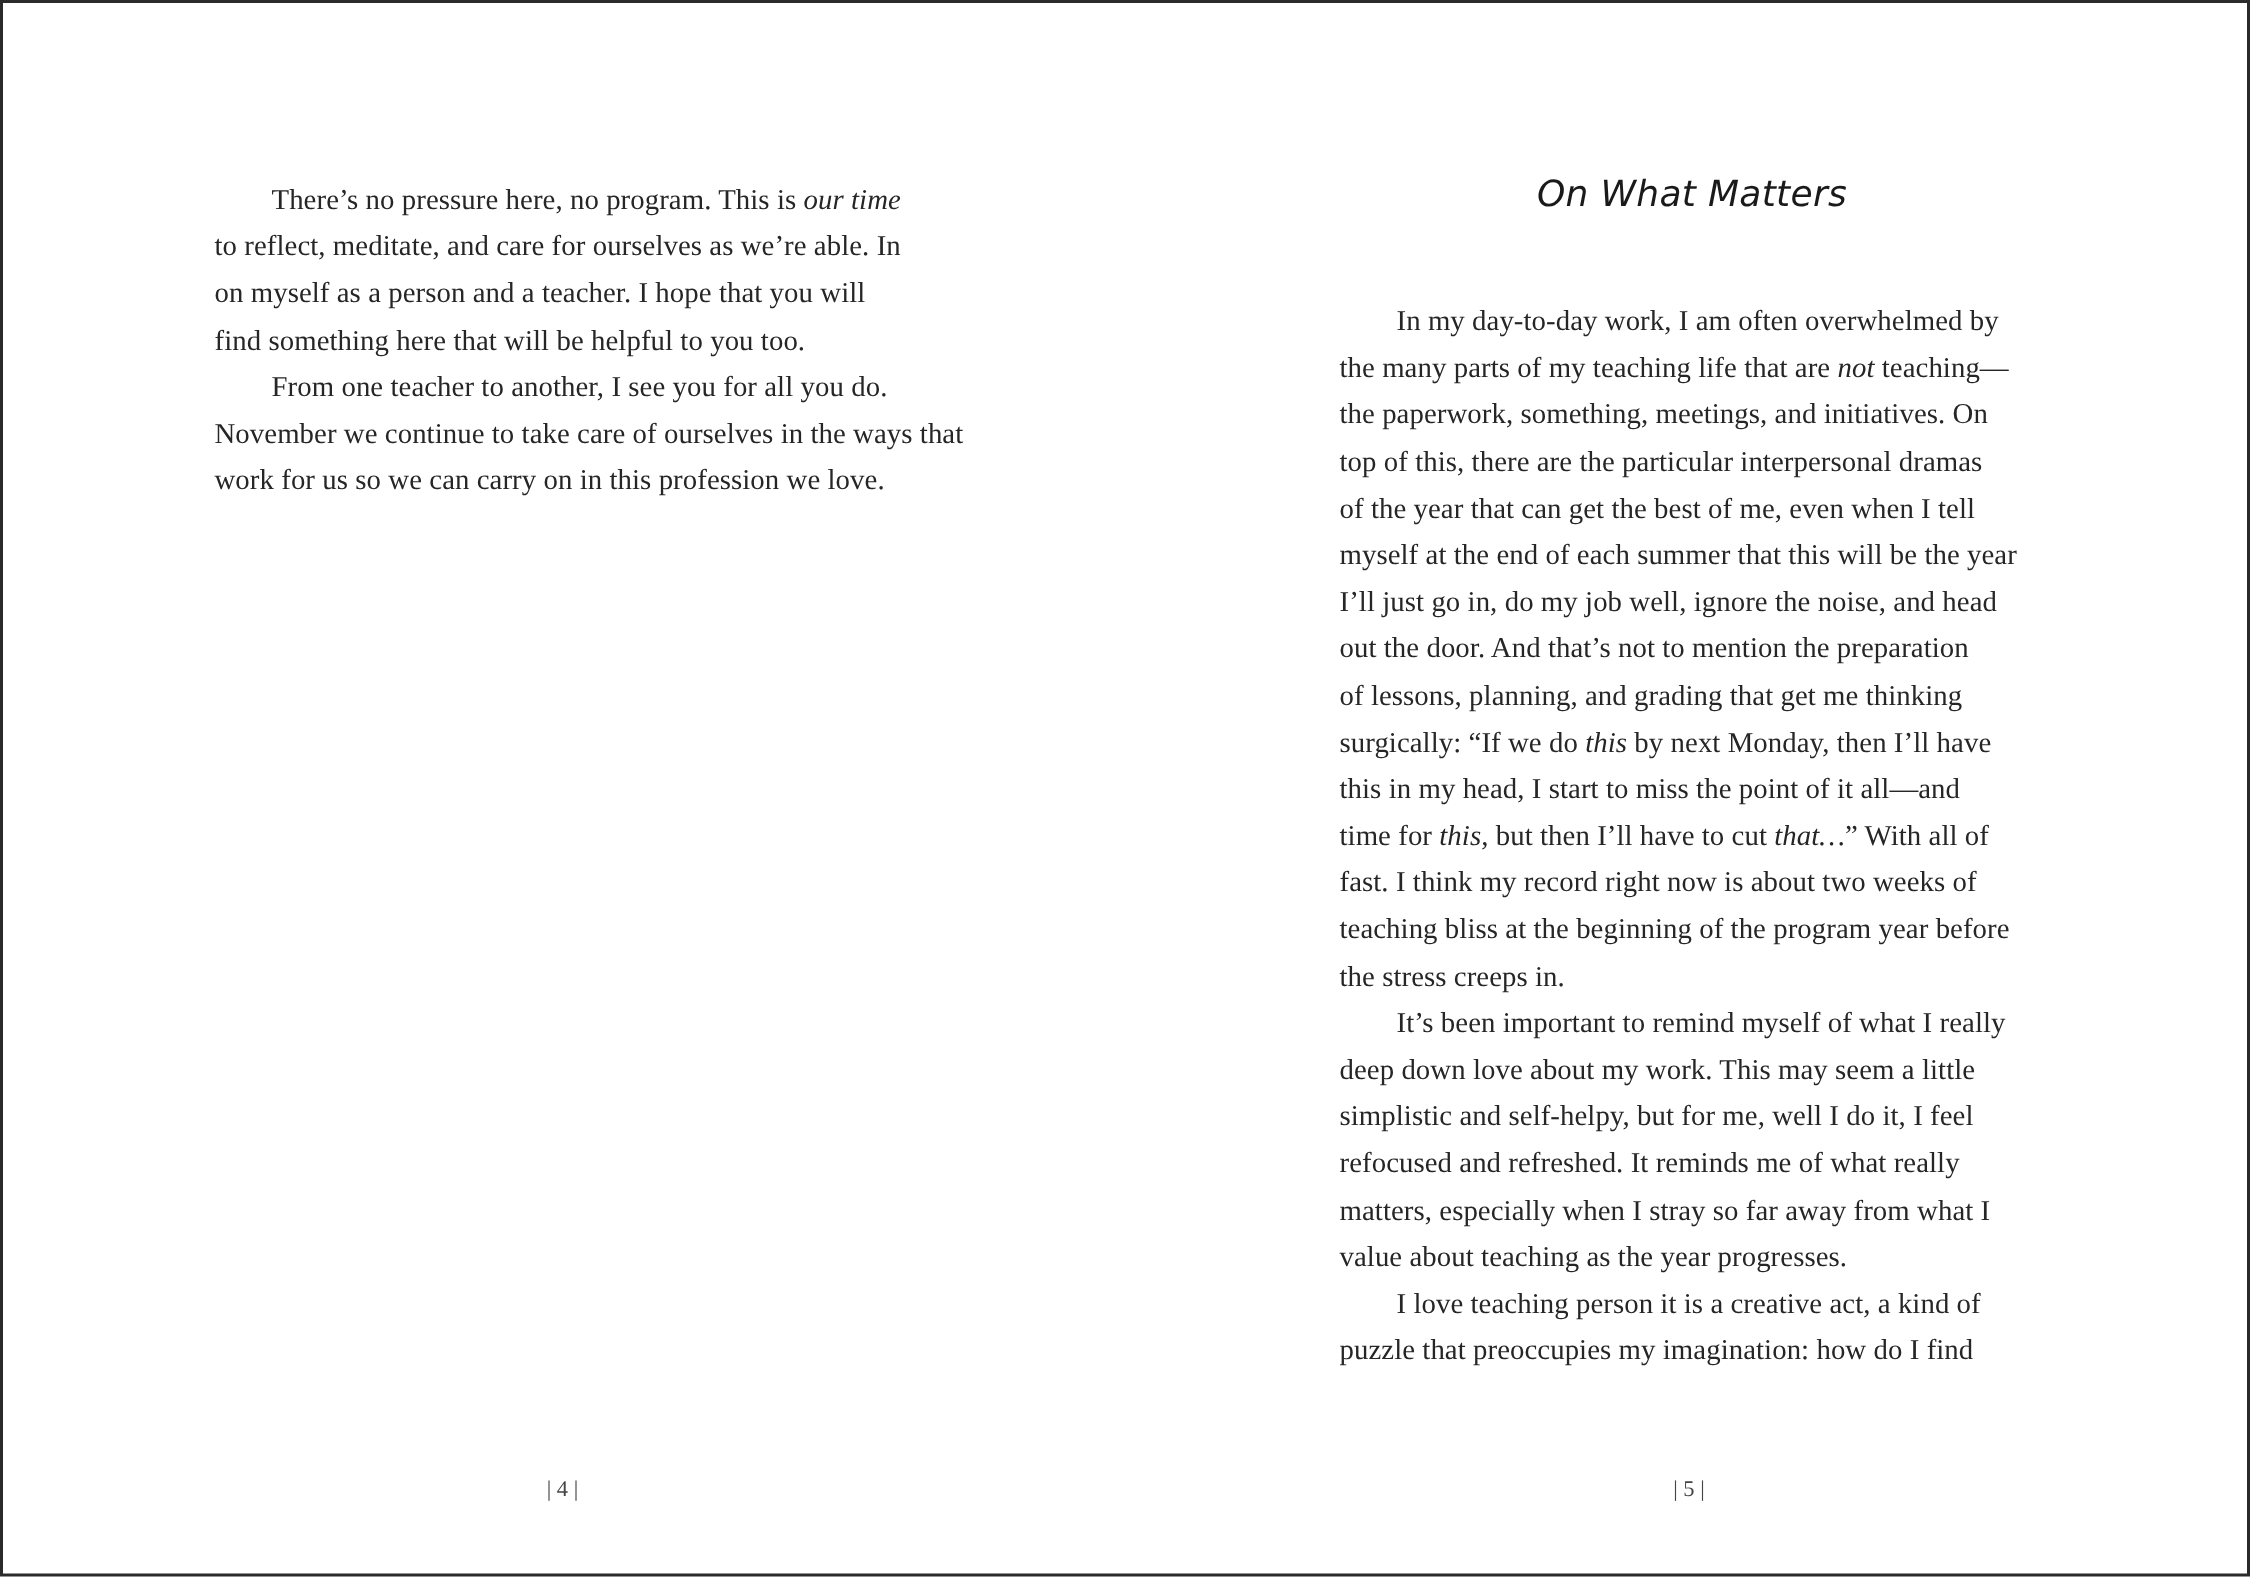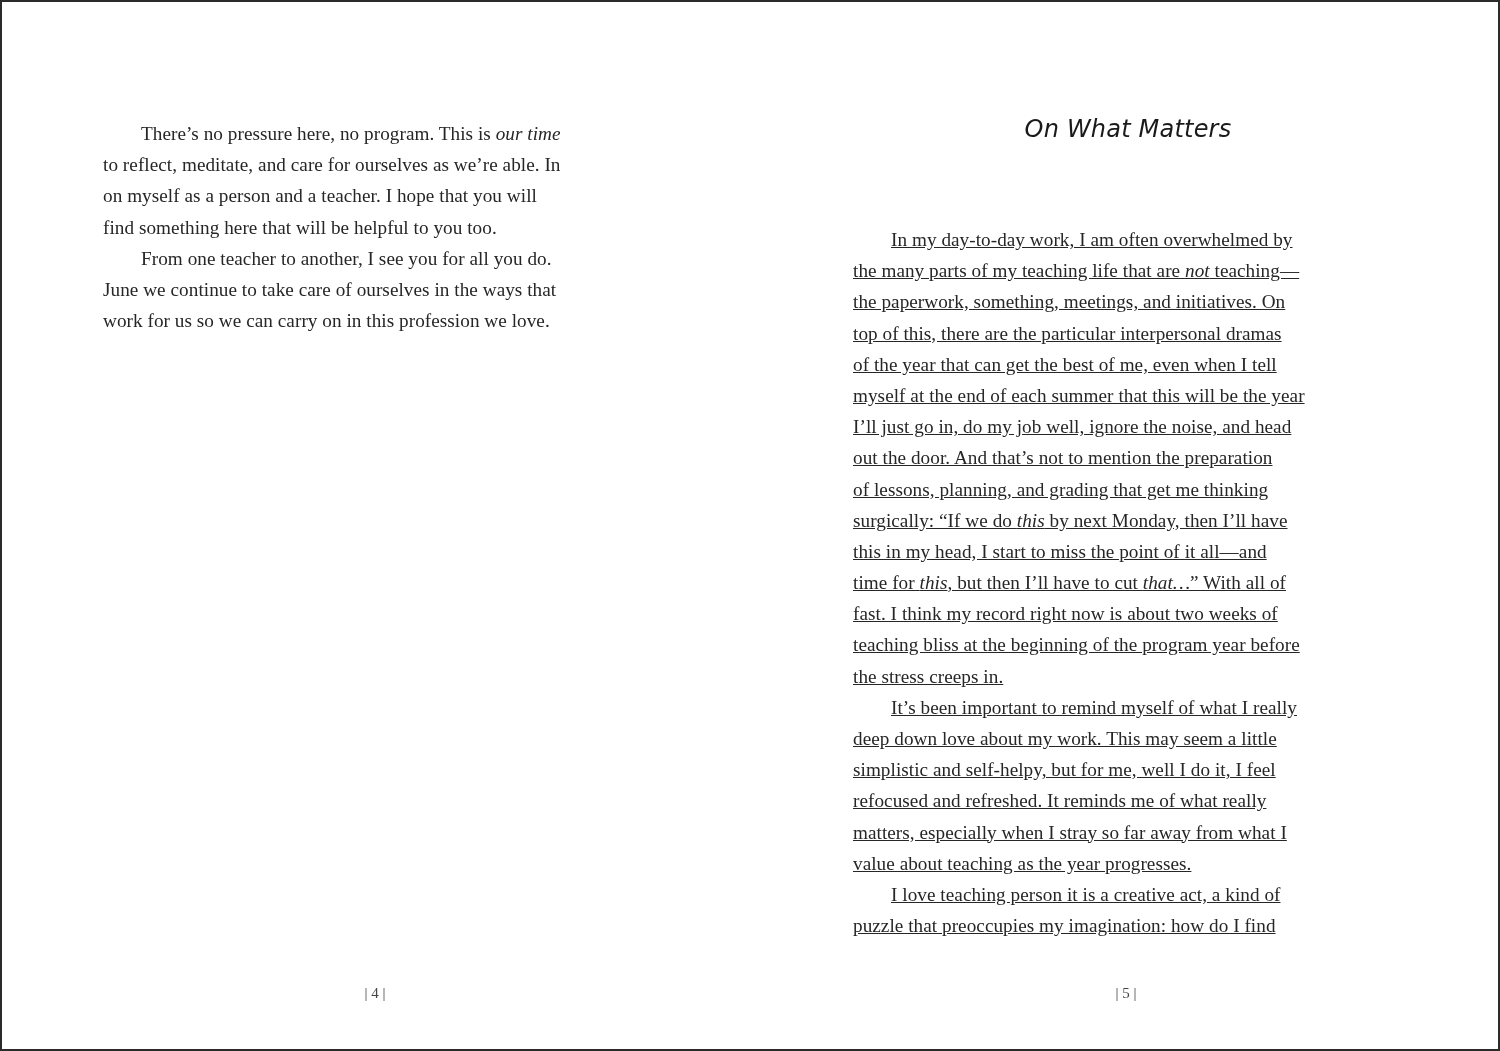--- a/index.html
+++ b/index.html
@@ -10,22 +10,22 @@
       color: #222222;
     }
     .page { position: absolute; top: 0; height: 1051px; }
     .page-left { left: 0; width: 750px; }
     .page-right { left: 750px; width: 750px; }
     .body-text {
       position: absolute; font-size: 19.2px; line-height: 31.2px;
       letter-spacing: 0.05px; color: #262626;
     }
     .page-left .body-text { left: 101px; top: 116px; width: 545px; }
-    .page-right .body-text { left: 101px; top: 222px; width: 550px; text-decoration: underline; }
-    .line { white-space: nowrap; display: block; height: 31.2px; }
+    .page-right .body-text { left: 101px; top: 197px; width: 550px; }
+    .line { white-space: nowrap; display: block; height: 31.2px; margin-left: 40px; }
     .indent { padding-left: 38px; }
     .chapter-title {
       position: absolute; left: 101px; width: 550px; top: 113px;
       text-align: center; font-family: "DejaVu Sans", sans-serif;
       font-size: 24px; color: #1a1a1a; letter-spacing: 0.2px; font-style: italic;
     }
     .folio {
       position: absolute; top: 983px; width: 100%; text-align: center;
       font-size: 15px; color: #444;
     }
@@ -36,21 +36,21 @@
 </head>
 <body>
 
 <div class="page page-left">
   <div class="body-text">
       <span class="line indent"><span>There’s no pressure here, no program. This is </span><i>our time</i></span>
       <span class="line"><span>to reflect, meditate, and care for ourselves as we’re able. In</span></span>
       <span class="line"><span>on myself as a person and a teacher. I hope that you will</span></span>
       <span class="line"><span>find something here that will be helpful to you too.</span></span>
       <span class="line indent"><span>From one teacher to another, I see you for all you do.</span></span>
-      <span class="line"><span>June we continue to take care of ourselves in the ways that</span></span>
+      <span class="line"><span>November we continue to take care of ourselves in the ways that</span></span>
       <span class="line"><span>work for us so we can carry on in this profession we love.</span></span>
     </div>
   <div class="folio">| 4 |</div>
 </div>
 
 <div class="page page-right">
   <div class="chapter-title">On What Matters</div>
   <div class="body-text">
       <span class="line indent"><span>In my day-to-day work, I am often overwhelmed by</span></span>
       <span class="line"><span>the many parts of my teaching life that are </span><i>not</i><span> teaching—</span></span>

